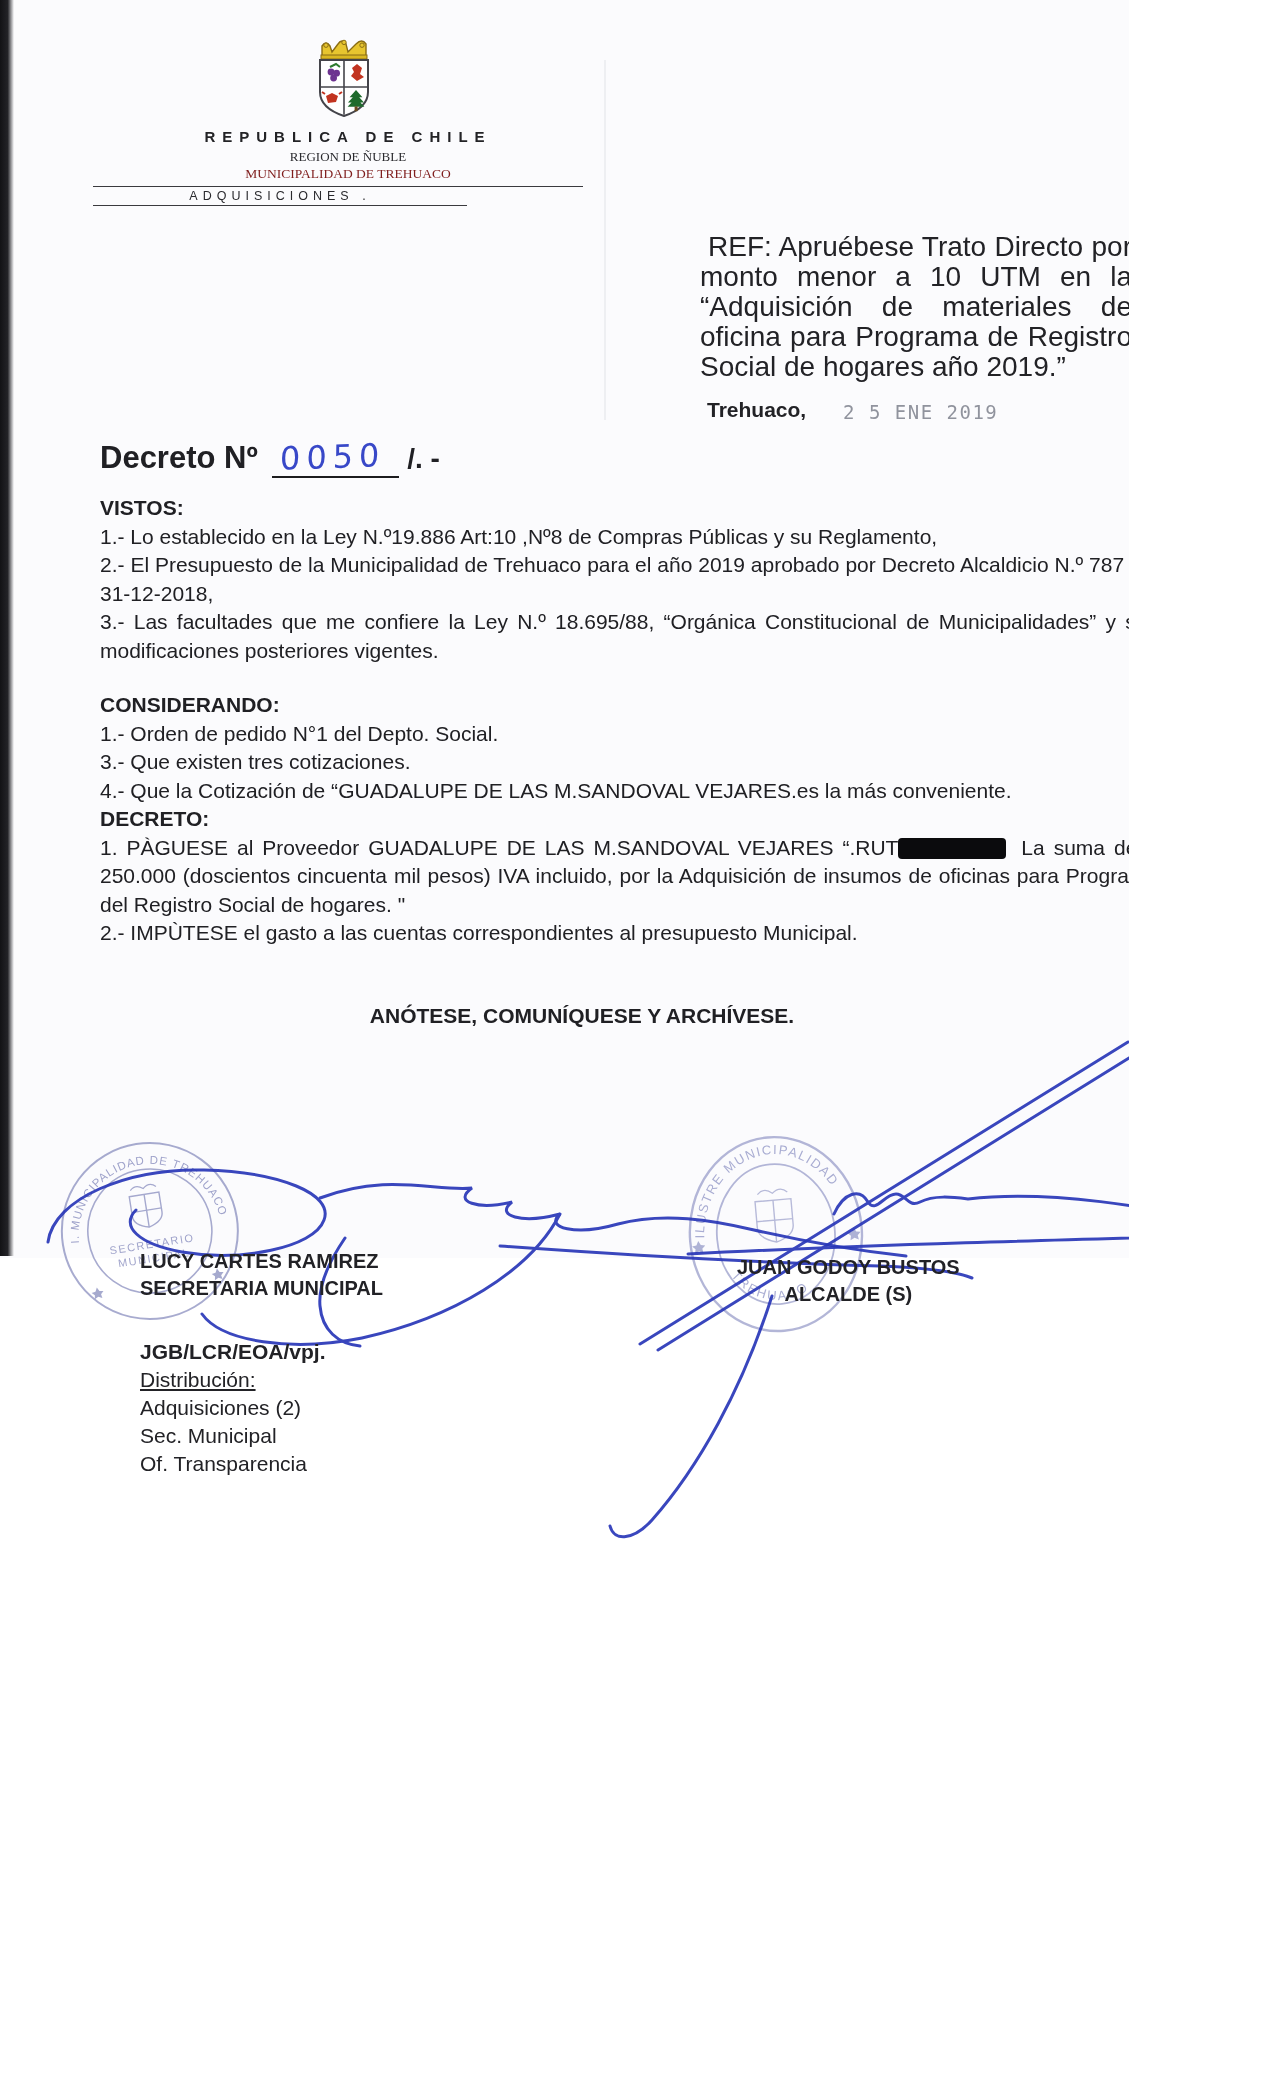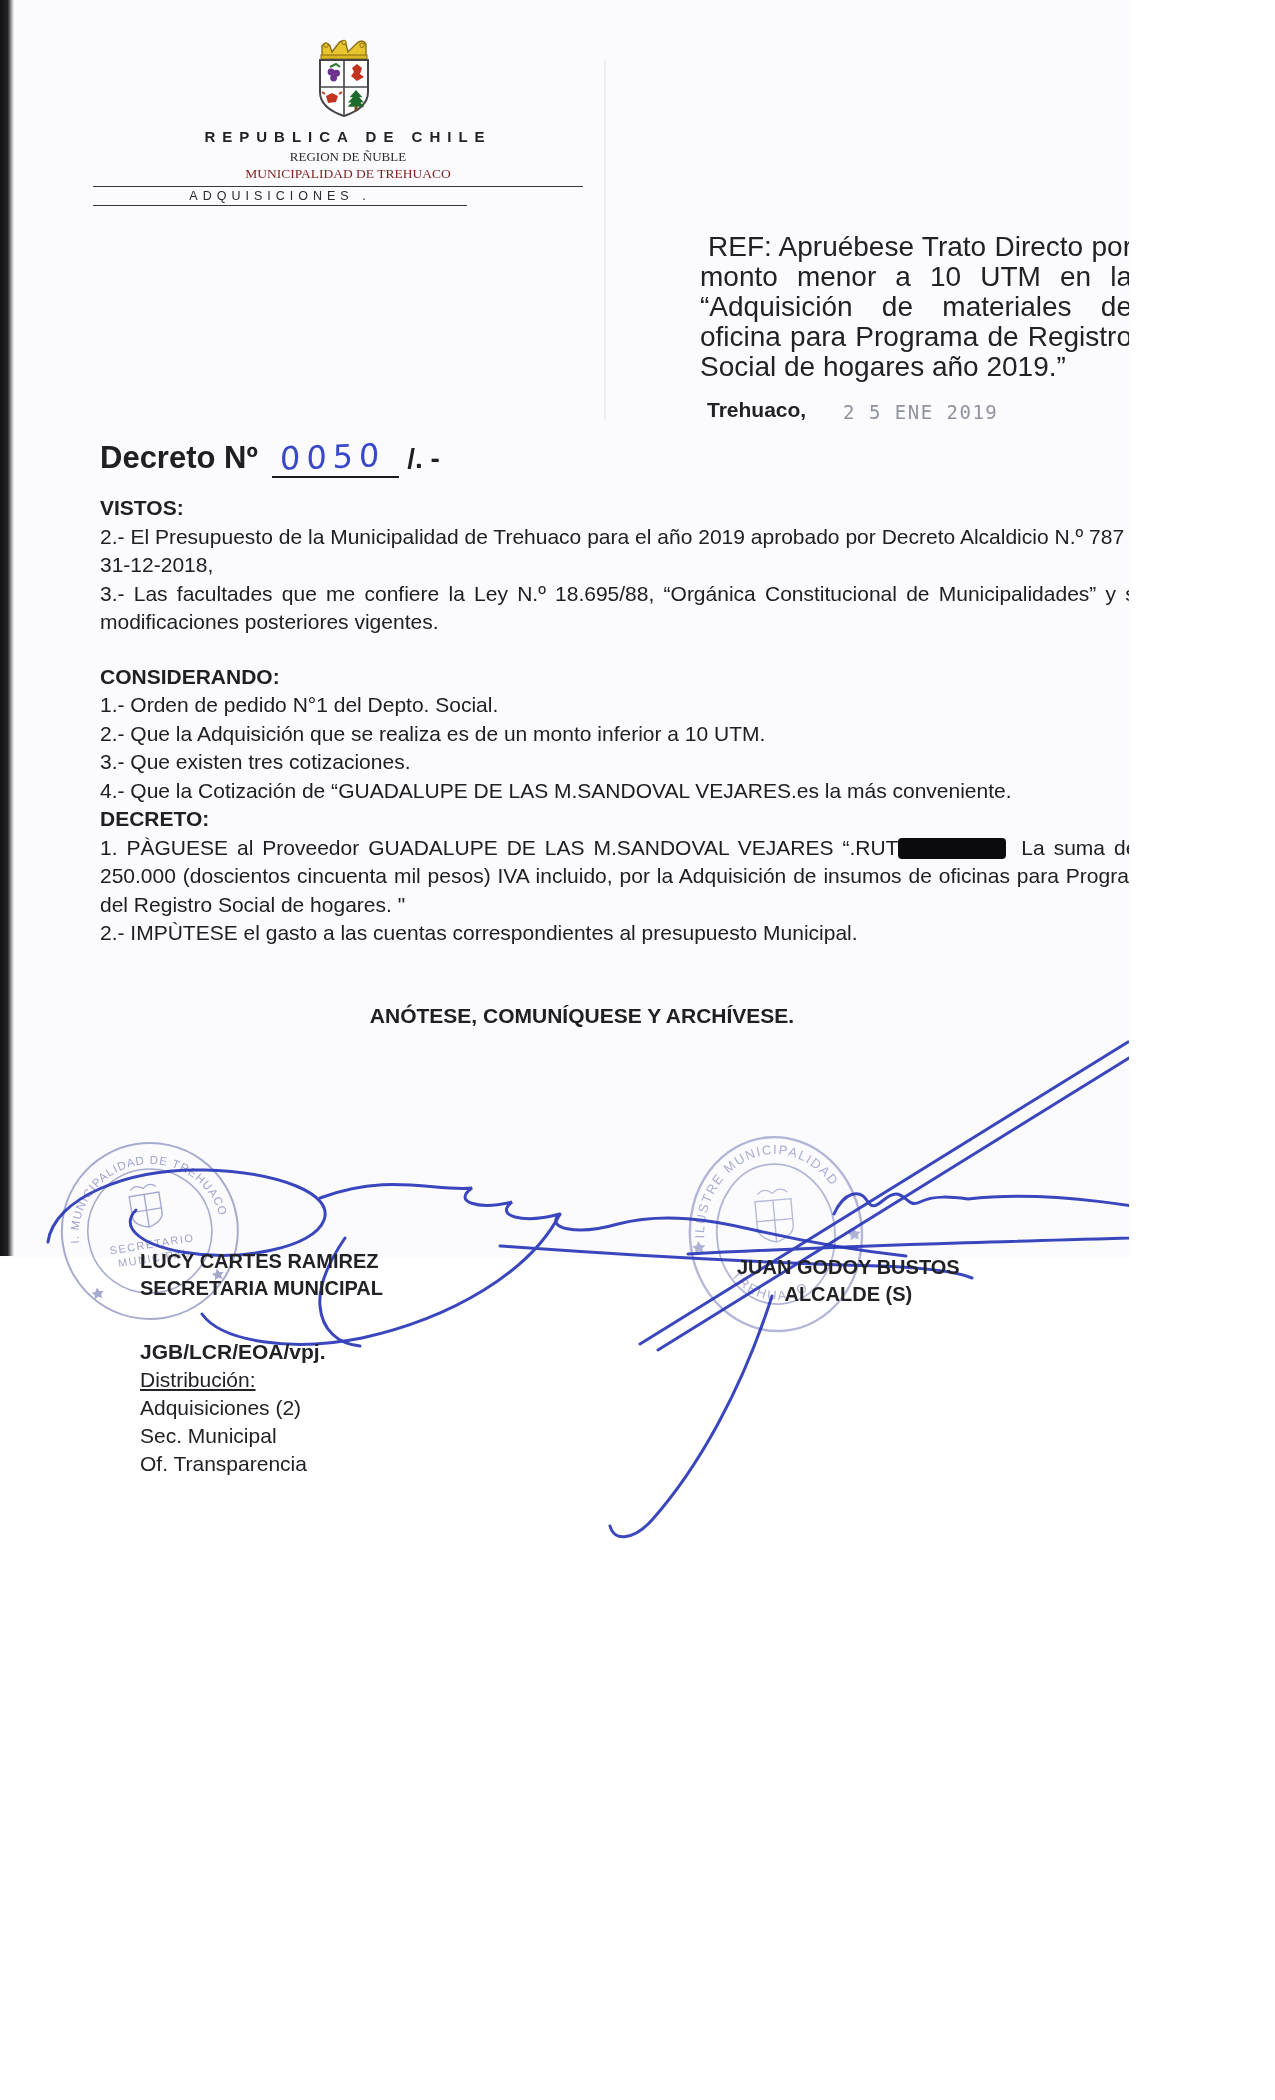--- a/index.html
+++ b/index.html
@@ -113,26 +113,26 @@
   <div class="date-stamp">2 5 ENE 2019</div>
 
   <div class="doc-body">
     <div class="decree-line">
       <span class="decree-label">Decreto Nº</span>
       <span class="decree-num-box"><span class="decree-num">0050</span></span>
       <span class="decree-suffix">/. -</span>
     </div>
 
     <div class="sec-head">VISTOS:</div>
+    <p class="body-par">1.- Lo establecido en la Ley N.º19.886 Art:10 ,Nº8 de Compras Públicas y su Reglamento,</p>
     <p class="body-par">2.- El Presupuesto de la Municipalidad de Trehuaco para el año 2019 aprobado por Decreto Alcaldicio N.º 787 del 31-12-2018,</p>
     <p class="body-par">3.- Las facultades que me confiere la Ley N.º 18.695/88, “Orgánica Constitucional de Municipalidades” y sus modificaciones posteriores vigentes.</p>
 
     <div class="sec-head considerando-head">CONSIDERANDO:</div>
     <p class="body-par">1.- Orden de pedido N°1 del Depto. Social.</p>
-    <p class="body-par">2.- Que la Adquisición que se realiza es de un monto inferior a 10 UTM.</p>
     <p class="body-par">3.- Que existen tres cotizaciones.</p>
     <p class="body-par"><span>4.- Que la Cotización de “</span><b>GUADALUPE DE LAS M.SANDOVAL VEJARES</b><span>.es la más conveniente.</span></p>
 
     <div class="sec-head">DECRETO:</div>
     <p class="body-par"><span>1. </span><b>PÀGUESE</b><span> al Proveedor </span><b>GUADALUPE DE LAS M.SANDOVAL VEJARES “.RUT</b><span class="redact"></span><span> La suma de </span><b>$ 250.000 (doscientos cincuenta mil  pesos) IVA incluido</b><span>, por </span><b>la Adquisición de insumos de oficinas para Programa del Registro Social de hogares.</b><span>  "</span></p>
     <p class="body-par"><span>2.- </span><b>IMPÙTESE</b><span> el gasto a las cuentas correspondientes al presupuesto Municipal.</span></p>
 
     <div class="closing">ANÓTESE, COMUNÍQUESE Y ARCHÍVESE.</div>
   </div>
 

